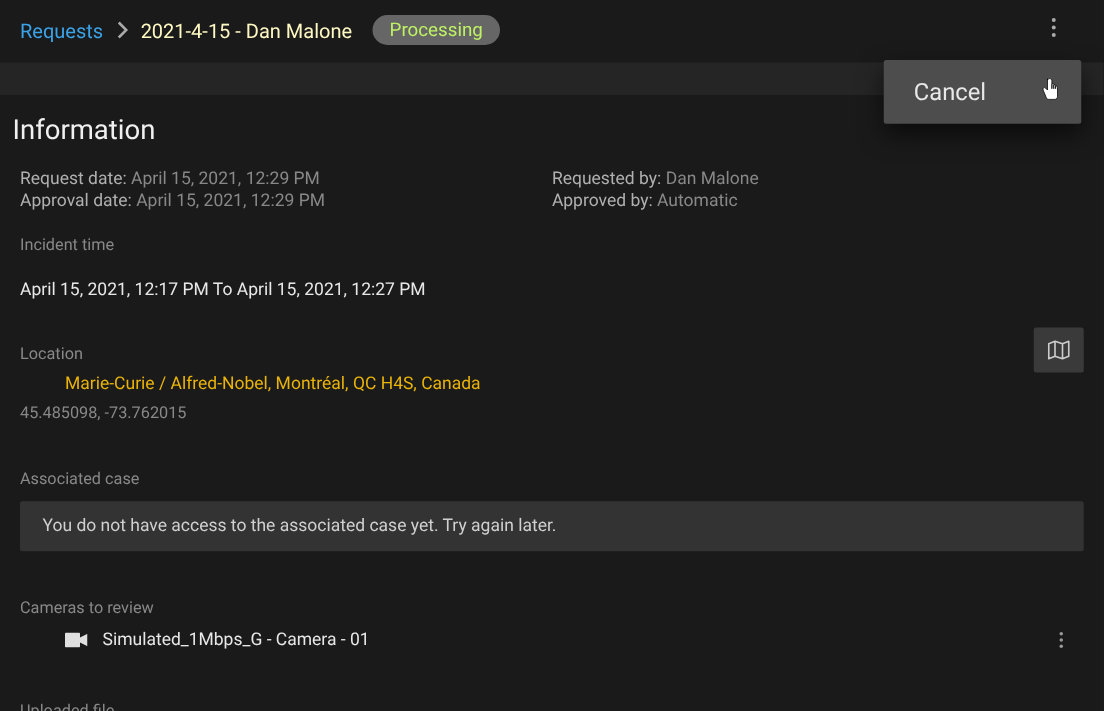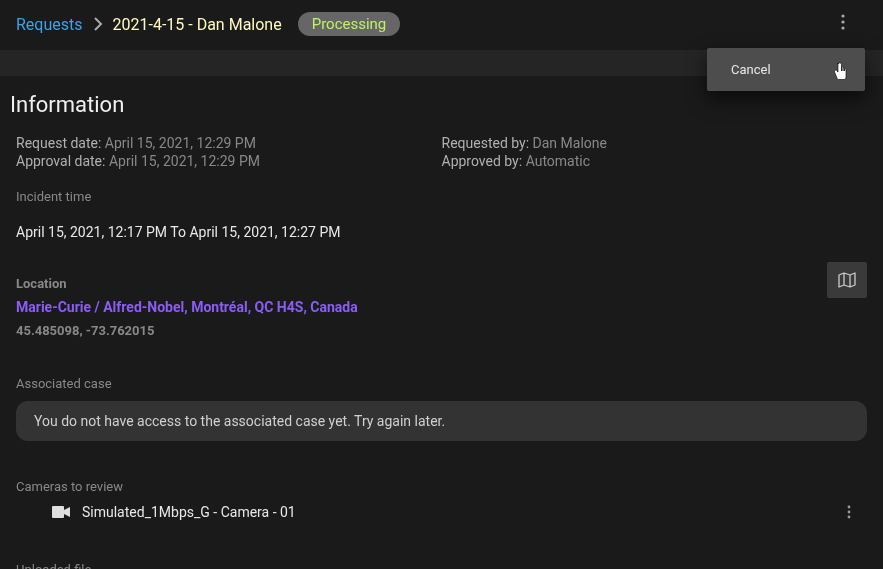--- a/index.html
+++ b/index.html
@@ -89,25 +89,25 @@
       margin-top: 20px;
     }
     .info-strong {
       color: #e8e8e8;
       font-size: 14px;
       margin-top: 20px;
     }
     .location-block {
       padding: 16px 16px 0;
       position: relative;
-      font-weight: bold;
     }
     .location-addr {
-      color: #8b5cf6;
+      color: #eab308;
       margin-top: 8px;
+      margin-left: 36px;
     }
     .location-coords {
       color: #888;
       font-size: 13px;
       margin-top: 8px;
     }
     .map-btn {
       position: absolute;
       right: 16px;
       top: 22px;
@@ -121,21 +121,21 @@
       border-radius: 2px;
     }
     .assoc-block {
       padding: 18px 16px 0;
     }
     .assoc-msg {
       background: #333333;
       color: #d0d0d0;
       padding: 12px 18px;
       margin-top: 10px;
-      border-radius: 12px;
+      border-radius: 2px;
     }
     .cameras-block {
       padding: 18px 16px 0;
     }
     .camera-row {
       display: flex;
       align-items: center;
       padding: 10px 0 10px 36px;
       position: relative;
     }
@@ -168,21 +168,21 @@
       right: 18px;
       top: 48px;
       background: #4d4d4d;
       box-shadow: 0 8px 20px rgba(0,0,0,0.6);
       border-radius: 2px;
       z-index: 10;
     }
     .popup-item {
       padding: 14px 44px 14px 24px;
       color: #e8e8e8;
-      font-size: 13px;
+      font-size: 19px;
       cursor: pointer;
       position: relative;
       width: 158px;
     }
     .cursor-hand {
       position: absolute;
       right: 16px;
       top: 14px;
       font-size: 15px;
       color: #fff;

